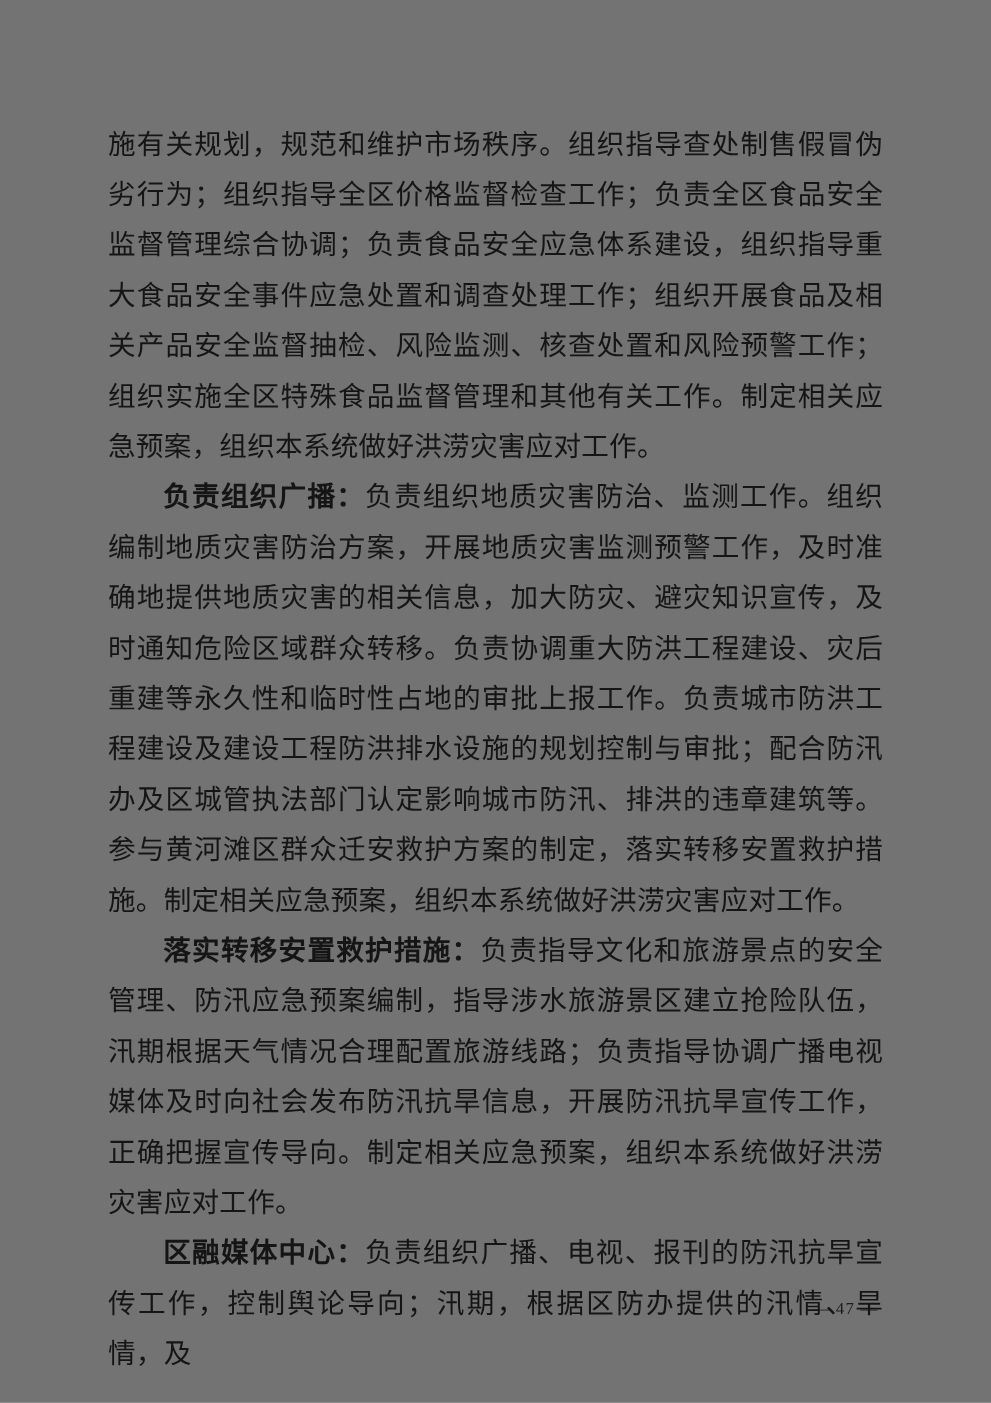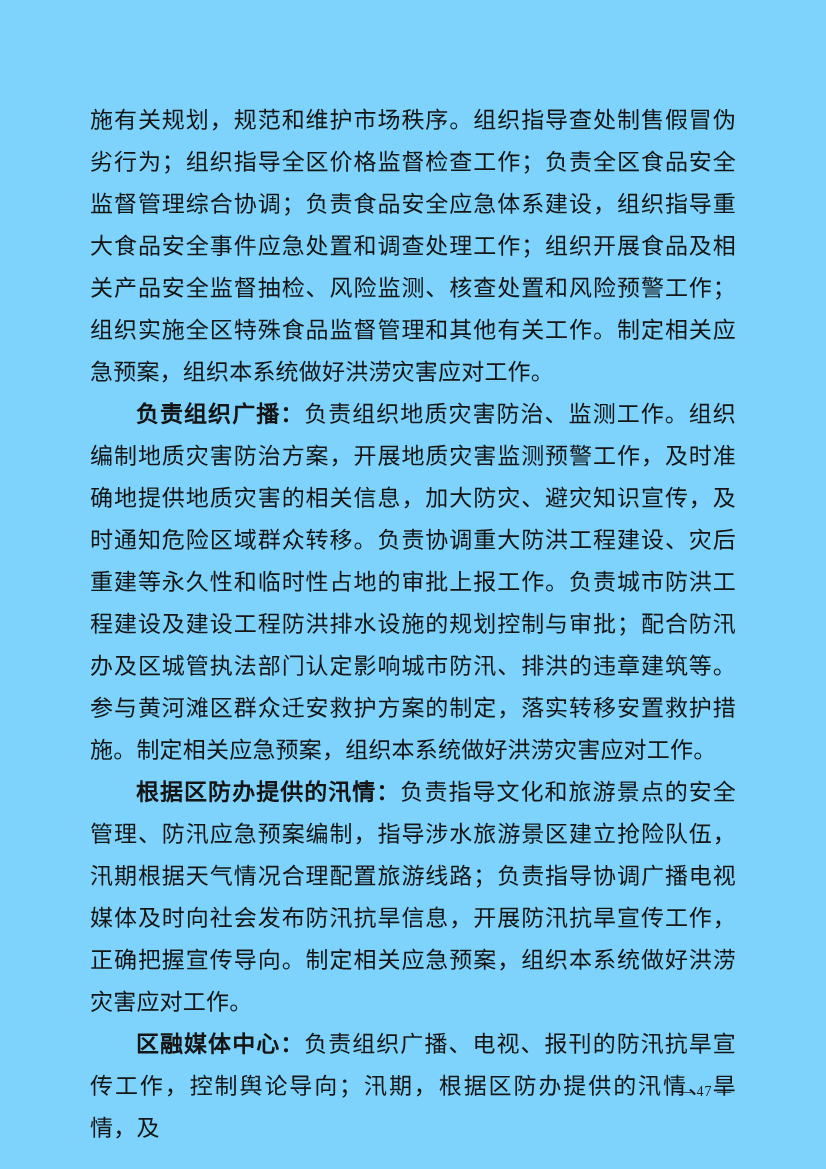--- a/index.html
+++ b/index.html
@@ -11,21 +11,21 @@
     width: 826px;
     height: 1169px;
     position: relative;
     overflow: hidden;
     font-family: "Liberation Serif", "DejaVu Serif", serif;
     color: #151515;
   }
   .page {
     position: absolute;
     inset: 0;
-    background: #7dd3fc;
+    background: #737373;
   }
   .text-block {
     position: absolute;
     left: 90px;
     top: 100px;
     width: 646px;
     font-size: 23px;
     line-height: 42px;
     text-align: justify;
     text-justify: inter-character;
@@ -50,19 +50,19 @@
     letter-spacing: 1px;
   }
 </style>
 </head>
 <body>
 
 <div class="page">
   <div class="text-block">
       <p class="para"><span class="run">施有关规划，规范和维护市场秩序。组织指导查处制售假冒伪劣行为；组织指导全区价格监督检查工作；负责全区食品安全监督管理综合协调；负责食品安全应急体系建设，组织指导重大食品安全事件应急处置和调查处理工作；组织开展食品及相关产品安全监督抽检、风险监测、核查处置和风险预警工作；组织实施全区特殊食品监督管理和其他有关工作。制定相关应急预案，组织本系统做好洪涝灾害应对工作。</span></p>
       <p class="para indented"><span class="run bold">负责组织广播：</span><span class="run">负责组织地质灾害防治、监测工作。组织编制地质灾害防治方案，开展地质灾害监测预警工作，及时准确地提供地质灾害的相关信息，加大防灾、避灾知识宣传，及时通知危险区域群众转移。负责协调重大防洪工程建设、灾后重建等永久性和临时性占地的审批上报工作。负责城市防洪工程建设及建设工程防洪排水设施的规划控制与审批；配合防汛办及区城管执法部门认定影响城市防汛、排洪的违章建筑等。参与黄河滩区群众迁安救护方案的制定，落实转移安置救护措施。制定相关应急预案，组织本系统做好洪涝灾害应对工作。</span></p>
-      <p class="para indented"><span class="run bold">根据区防办提供的汛情：</span><span class="run">负责指导文化和旅游景点的安全管理、防汛应急预案编制，指导涉水旅游景区建立抢险队伍，汛期根据天气情况合理配置旅游线路；负责指导协调广播电视媒体及时向社会发布防汛抗旱信息，开展防汛抗旱宣传工作，正确把握宣传导向。制定相关应急预案，组织本系统做好洪涝灾害应对工作。</span></p>
+      <p class="para indented"><span class="run bold">落实转移安置救护措施：</span><span class="run">负责指导文化和旅游景点的安全管理、防汛应急预案编制，指导涉水旅游景区建立抢险队伍，汛期根据天气情况合理配置旅游线路；负责指导协调广播电视媒体及时向社会发布防汛抗旱信息，开展防汛抗旱宣传工作，正确把握宣传导向。制定相关应急预案，组织本系统做好洪涝灾害应对工作。</span></p>
       <p class="para indented"><span class="run bold">区融媒体中心：</span><span class="run">负责组织广播、电视、报刊的防汛抗旱宣传工作，控制舆论导向；汛期，根据区防办提供的汛情、旱情，及</span></p>
     </div>
   <div class="footer">
     <span>— 47 —</span>
   </div>
 </div>
 
 </body></html>

